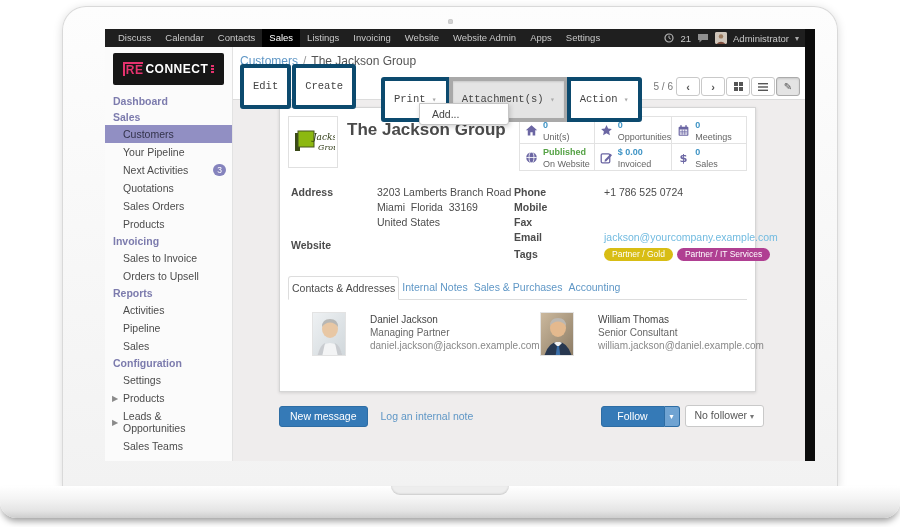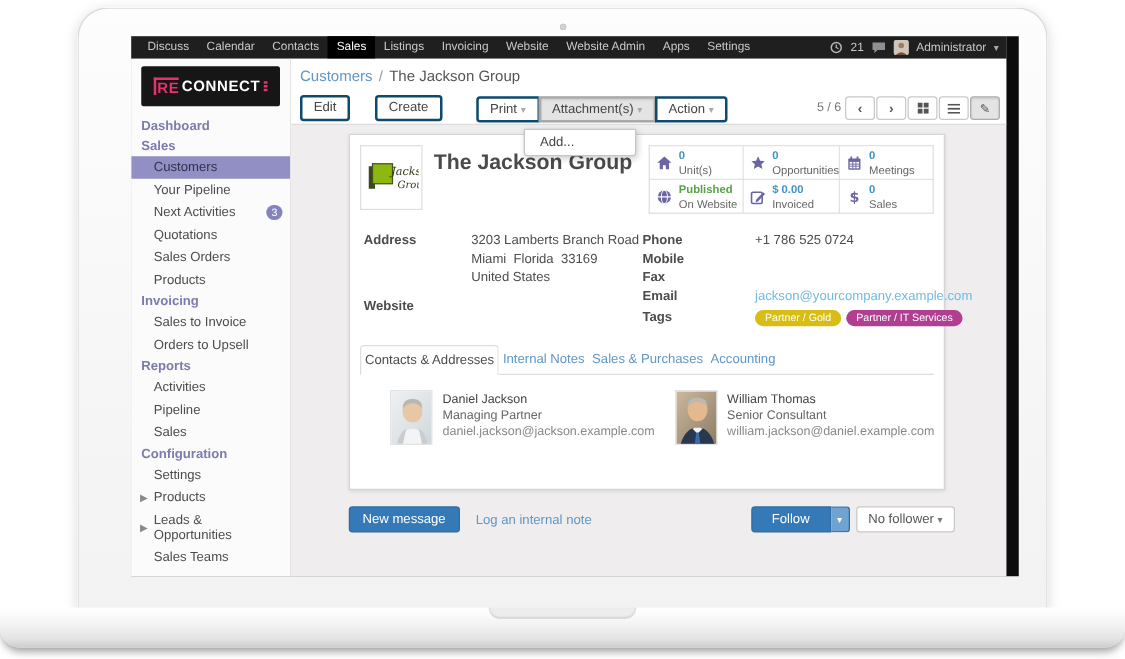--- a/index.html
+++ b/index.html
@@ -55,23 +55,23 @@
 
   
   .main { flex:1; display:flex; flex-direction:column; position:relative; min-width:0; }
   .crumb-row { height:27px; background:#fff; display:flex; align-items:center; padding-left:7px; font-size:12px; }
   .crumb-link { color:#5f97c6; cursor:pointer; }
   .crumb-sep { color:#999; margin:0 5px; }
   .crumb-cur { color:#555; }
 
   .ctrl-row { height:26px; background:#fff; border-bottom:1px solid #dcdcdc; display:flex;
     align-items:center; padding:0 5px 0 7px; position:relative; }
-  .btn { background:#fff; border:2px solid #0c4a6e; border-radius:3px; font-size:10.5px; color:#444;
-    padding:2px 9px; cursor:pointer; line-height:13px; }
-  .btn + .btn { margin-left:20px; }
+  .btn { background:#fff; border:4px solid #0c4a6e; border-radius:3px; font-size:10.5px; color:#444;
+    padding:12px 9px; cursor:pointer; line-height:13px;font-family:Liberation Mono, monospace; }
+  .btn + .btn { margin-left:1px; }
   .menu-group { position:absolute; left:148px; top:3px; display:flex; }
   .menu-group .btn { border-radius:0; margin-left:-1px; }
   .menu-group .btn:first-child { border-radius:3px 0 0 3px; margin-left:0; }
   .menu-group .btn:last-child { border-radius:0 3px 3px 0; }
   .menu-group .btn.open { background:#e4e4e4; border-color:#a9a9a9; box-shadow:inset 0 1px 2px rgba(0,0,0,.12); }
   .pager { margin-left:auto; display:flex; align-items:center; gap:1px; }
   .pager-text { color:#777; font-size:10px; margin-right:2px; }
   .ibtn { width:24px; height:19px; background:#fff; border:1px solid #c9c9c9; border-radius:3px;
     color:#555; font-size:10px; display:flex; align-items:center; justify-content:center; cursor:pointer; }
   .ibtn.active { background:#e4e4e4; border-color:#ababab; box-shadow:inset 0 1px 2px rgba(0,0,0,.12); }
@@ -118,21 +118,21 @@
   .tabs { display:flex; margin-top:13px; border-bottom:1px solid #ddd; padding-left:0; }
   .tab { font-size:10.5px; padding:5px 3px; cursor:pointer; color:#5f97c6; position:relative; top:1px; }
   .tab.active { color:#4c4c4c; background:#fff; border:1px solid #ddd; border-bottom:1px solid #fff;
     border-radius:3px 3px 0 0; }
 
   
   .contacts { display:flex; padding:12px 0 14px 24px; }
   .ccard { display:flex; width:212px; cursor:pointer; }
   .ccard + .ccard { margin-left:16px; width:220px; }
   .cphoto { width:34px; height:44px; flex:none; overflow:hidden; border:1px solid #e3e3e3; }
-  .cinfo { padding-left:8px; font-size:10px; line-height:13px; padding-top:1px; }
+  .cinfo { padding-left:8px; font-size:10px; line-height:13px; padding-top:1px;margin-left:16px; }
   .cname { color:#444; }
   .crole { color:#666; }
   .cmail { color:#888; }
 
   
   .chatter { width:485px; margin:13px 0 0 46px; display:flex; align-items:center; }
   .btn-primary { background:#357ab7; border:1px solid #2e6da4; color:#fff; border-radius:3px;
     font-size:10.5px; padding:3px 10px; cursor:pointer; line-height:13px; }
   .link-note { color:#5f97c6; font-size:10.5px; margin-left:13px; cursor:pointer; }
   .follow-wrap { margin-left:auto; display:flex; align-items:center; }

